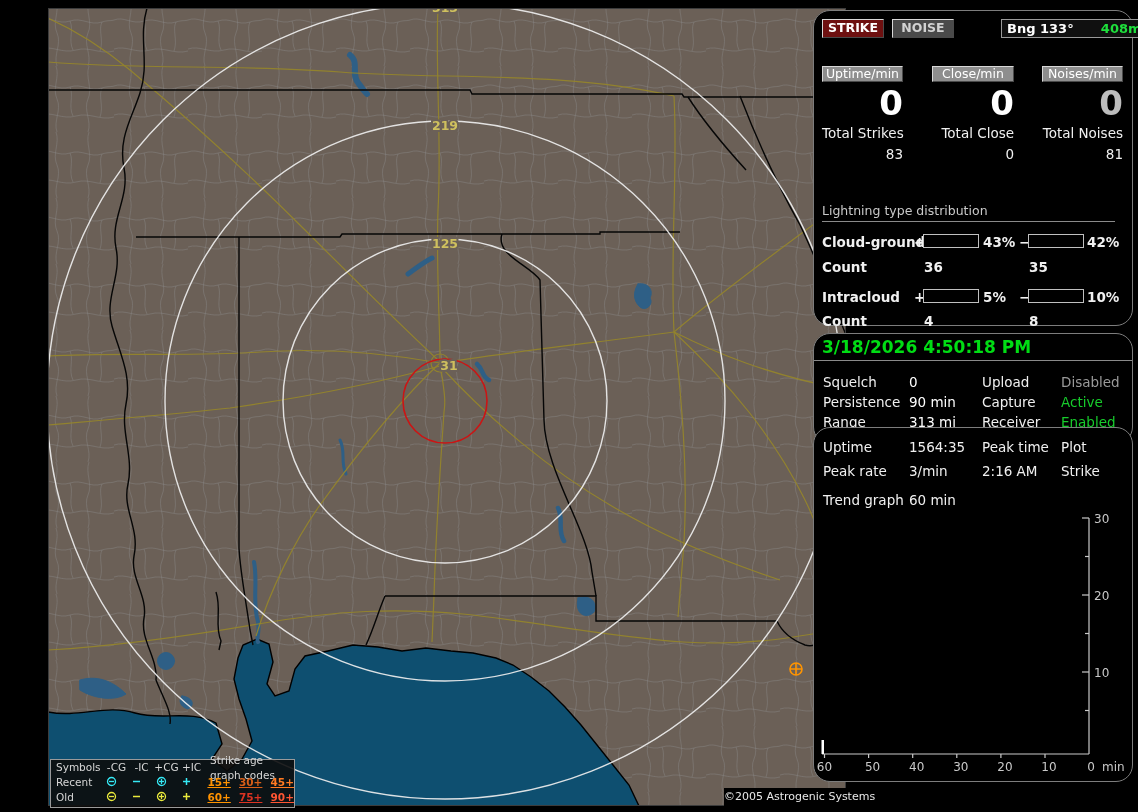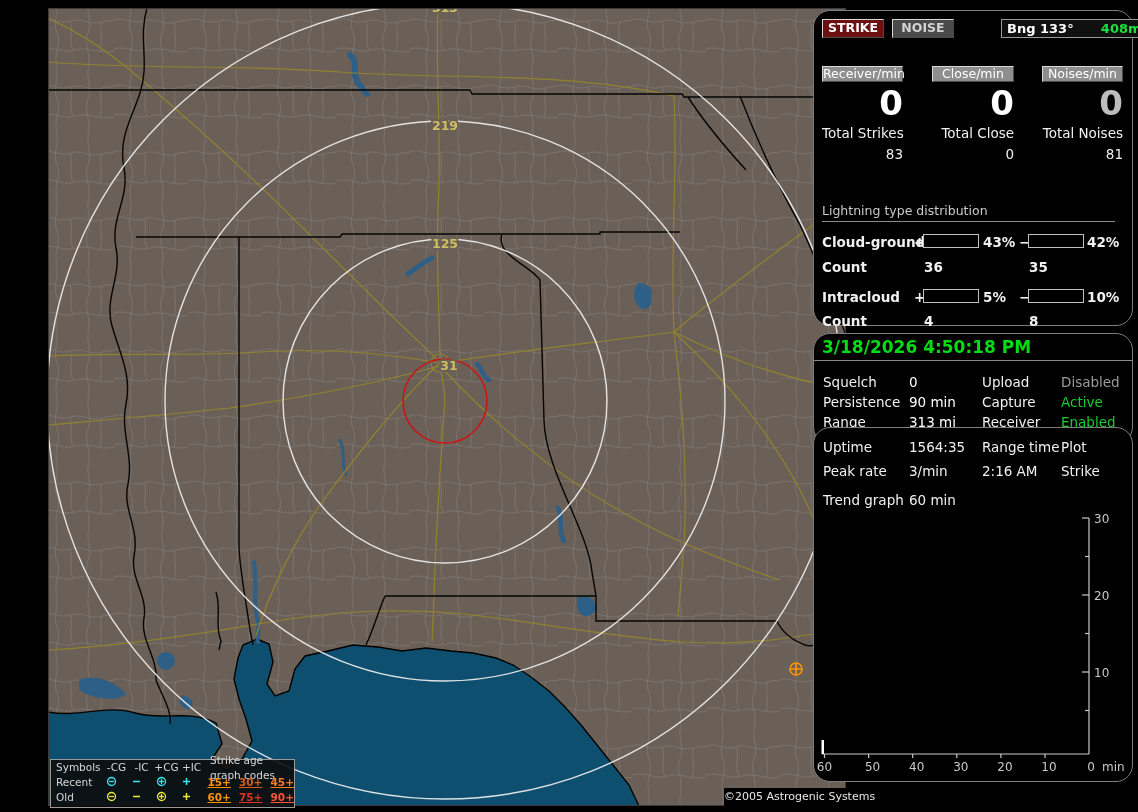--- a/index.html
+++ b/index.html
@@ -248,21 +248,21 @@
 
   <div id="panel1" class="panel">
     <div id="btn-strike" class="chip">STRIKE</div>
     <div id="btn-noise" class="chip">NOISE</div>
     <div id="bng-chip">
       <span class="bng-b">Bng 133°</span>
       <span class="bng-r" style="color: rgb(30, 224, 60);">408mi</span>
     </div>
 
     <div class="ctr-col" style="left:8px;width:81px;">
-      <span class="ctr-chip">Receiver/min</span>
+      <span class="ctr-chip">Uptime/min</span>
       <div class="ctr-rate" style="color: rgb(255, 255, 255);">0</div>
       <div class="ctr-lbl">Total Strikes</div>
       <div class="ctr-val">83</div>
     </div>
     <div class="ctr-col" style="left:118px;width:82px;">
       <span class="ctr-chip">Close/min</span>
       <div class="ctr-rate" style="color: rgb(255, 255, 255);">0</div>
       <div class="ctr-lbl">Total Close</div>
       <div class="ctr-val">0</div>
     </div>
@@ -329,21 +329,21 @@
         <span class="g-c4" style="color: rgb(23, 204, 44);">Enabled</span>
       </div>
     </div>
   </div>
 
   <div id="panel3" class="panel">
     <div class="grid-rows" style="top:11px;">
       <div class="g-row" style="height:24px;">
         <span class="g-c1">Uptime</span>
         <span class="g-c2">1564:35</span>
-        <span class="g-c3">Range time</span>
+        <span class="g-c3">Peak time</span>
         <span class="g-c4">Plot</span>
       </div>
       <div class="g-row" style="height:24px;">
         <span class="g-c1">Peak rate</span>
         <span class="g-c2">3/min</span>
         <span class="g-c3">2:16 AM</span>
         <span class="g-c4">Strike</span>
       </div>
     </div>
     <span id="trend-lbl">Trend graph</span>

